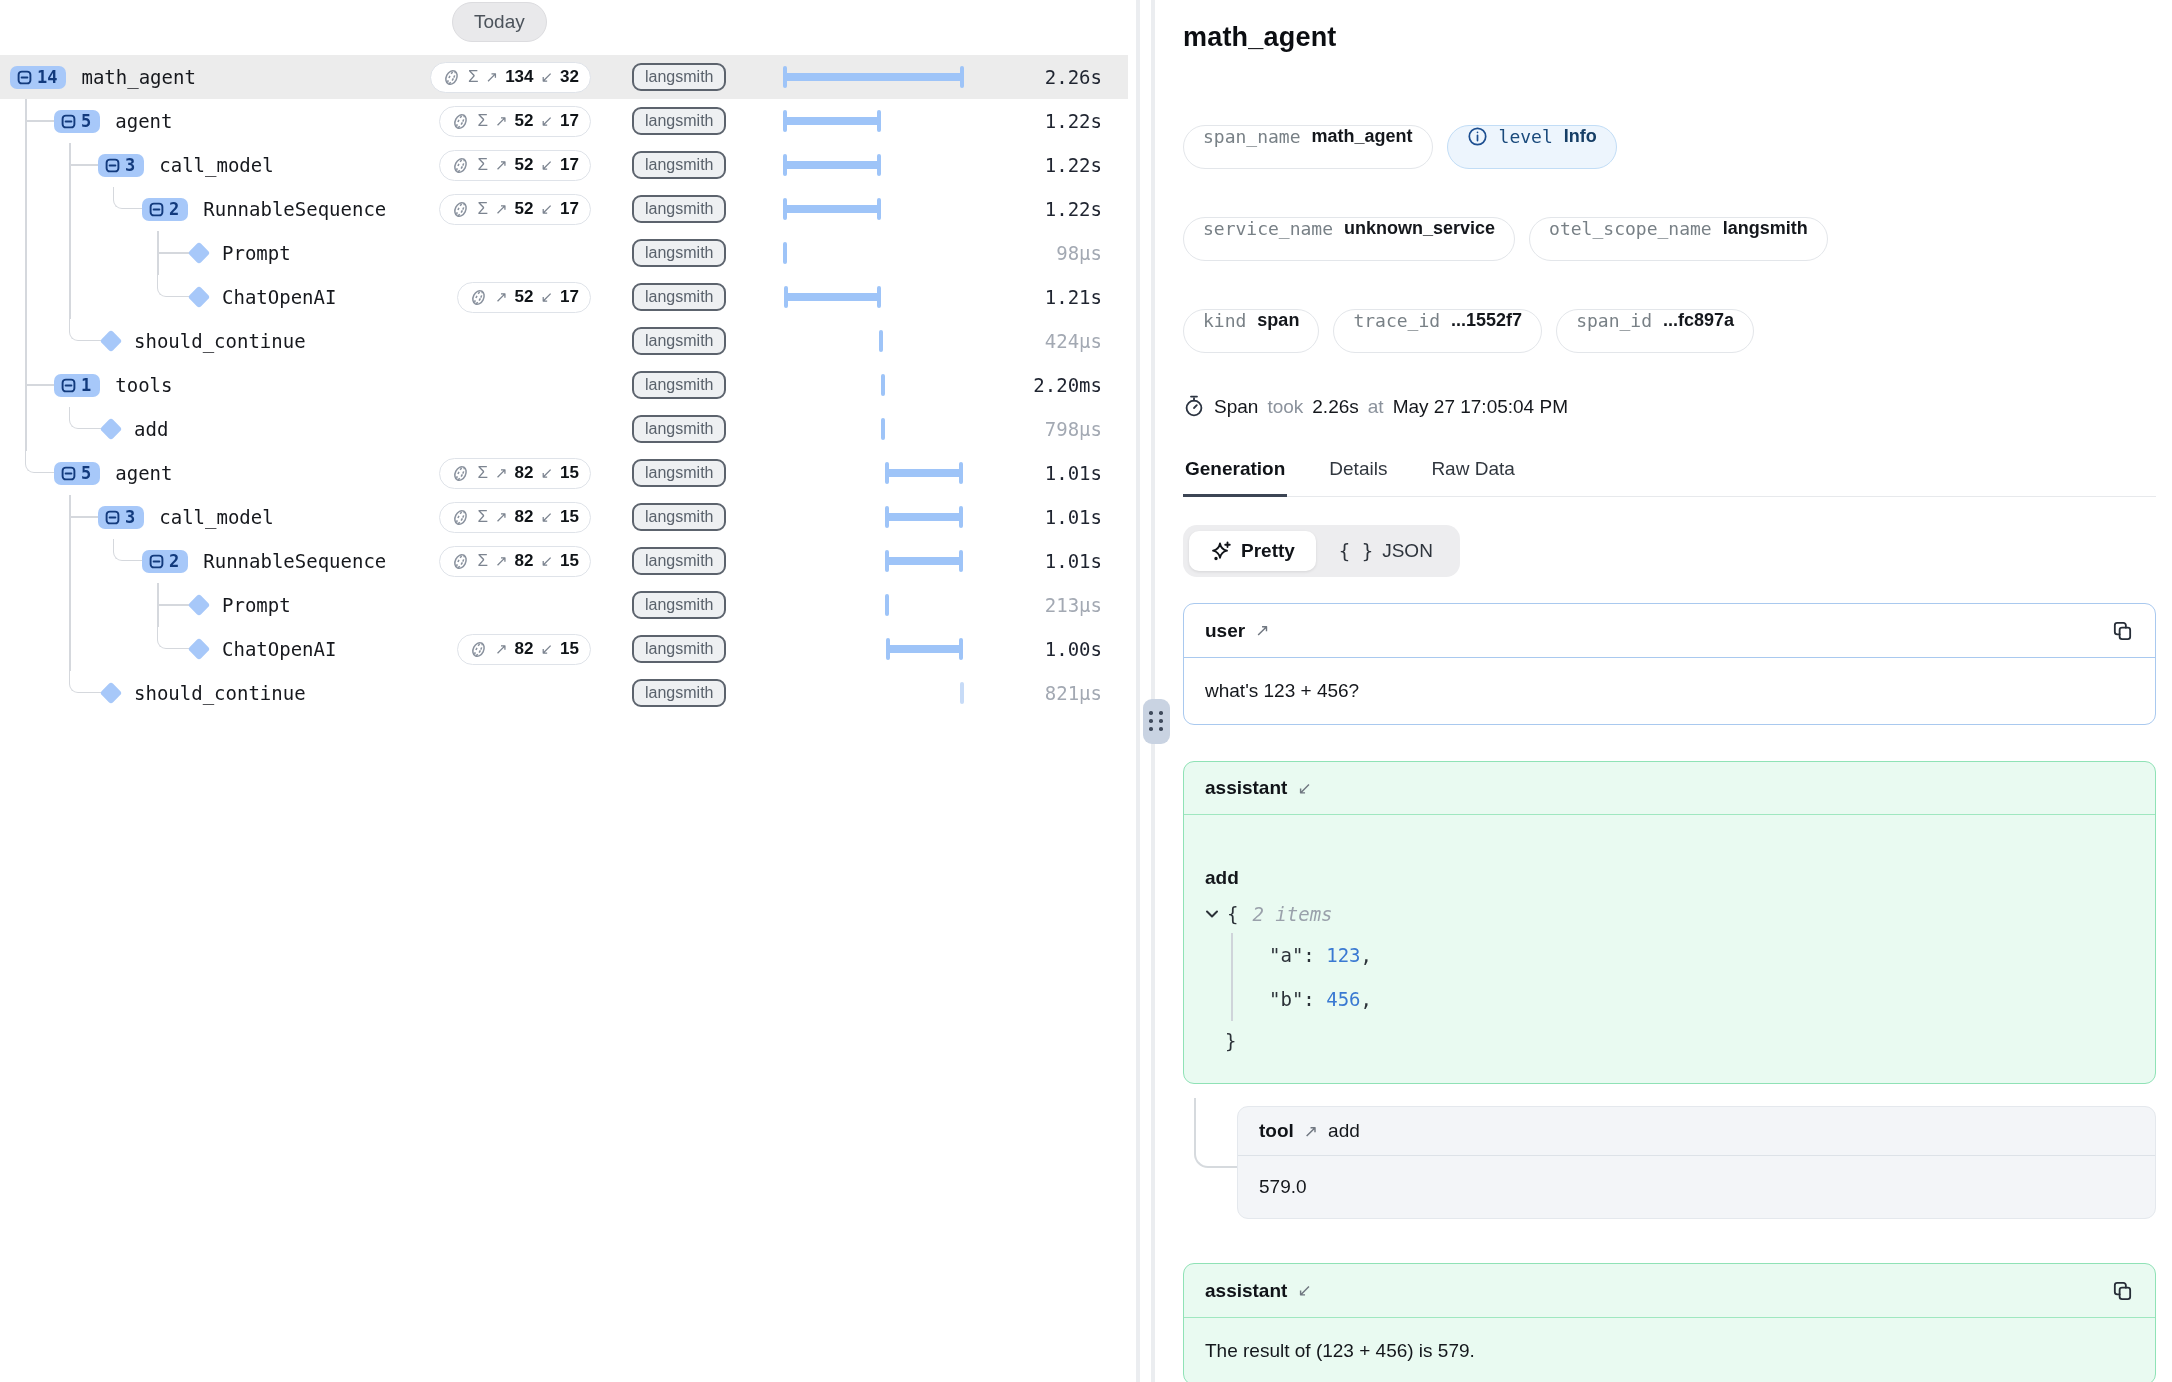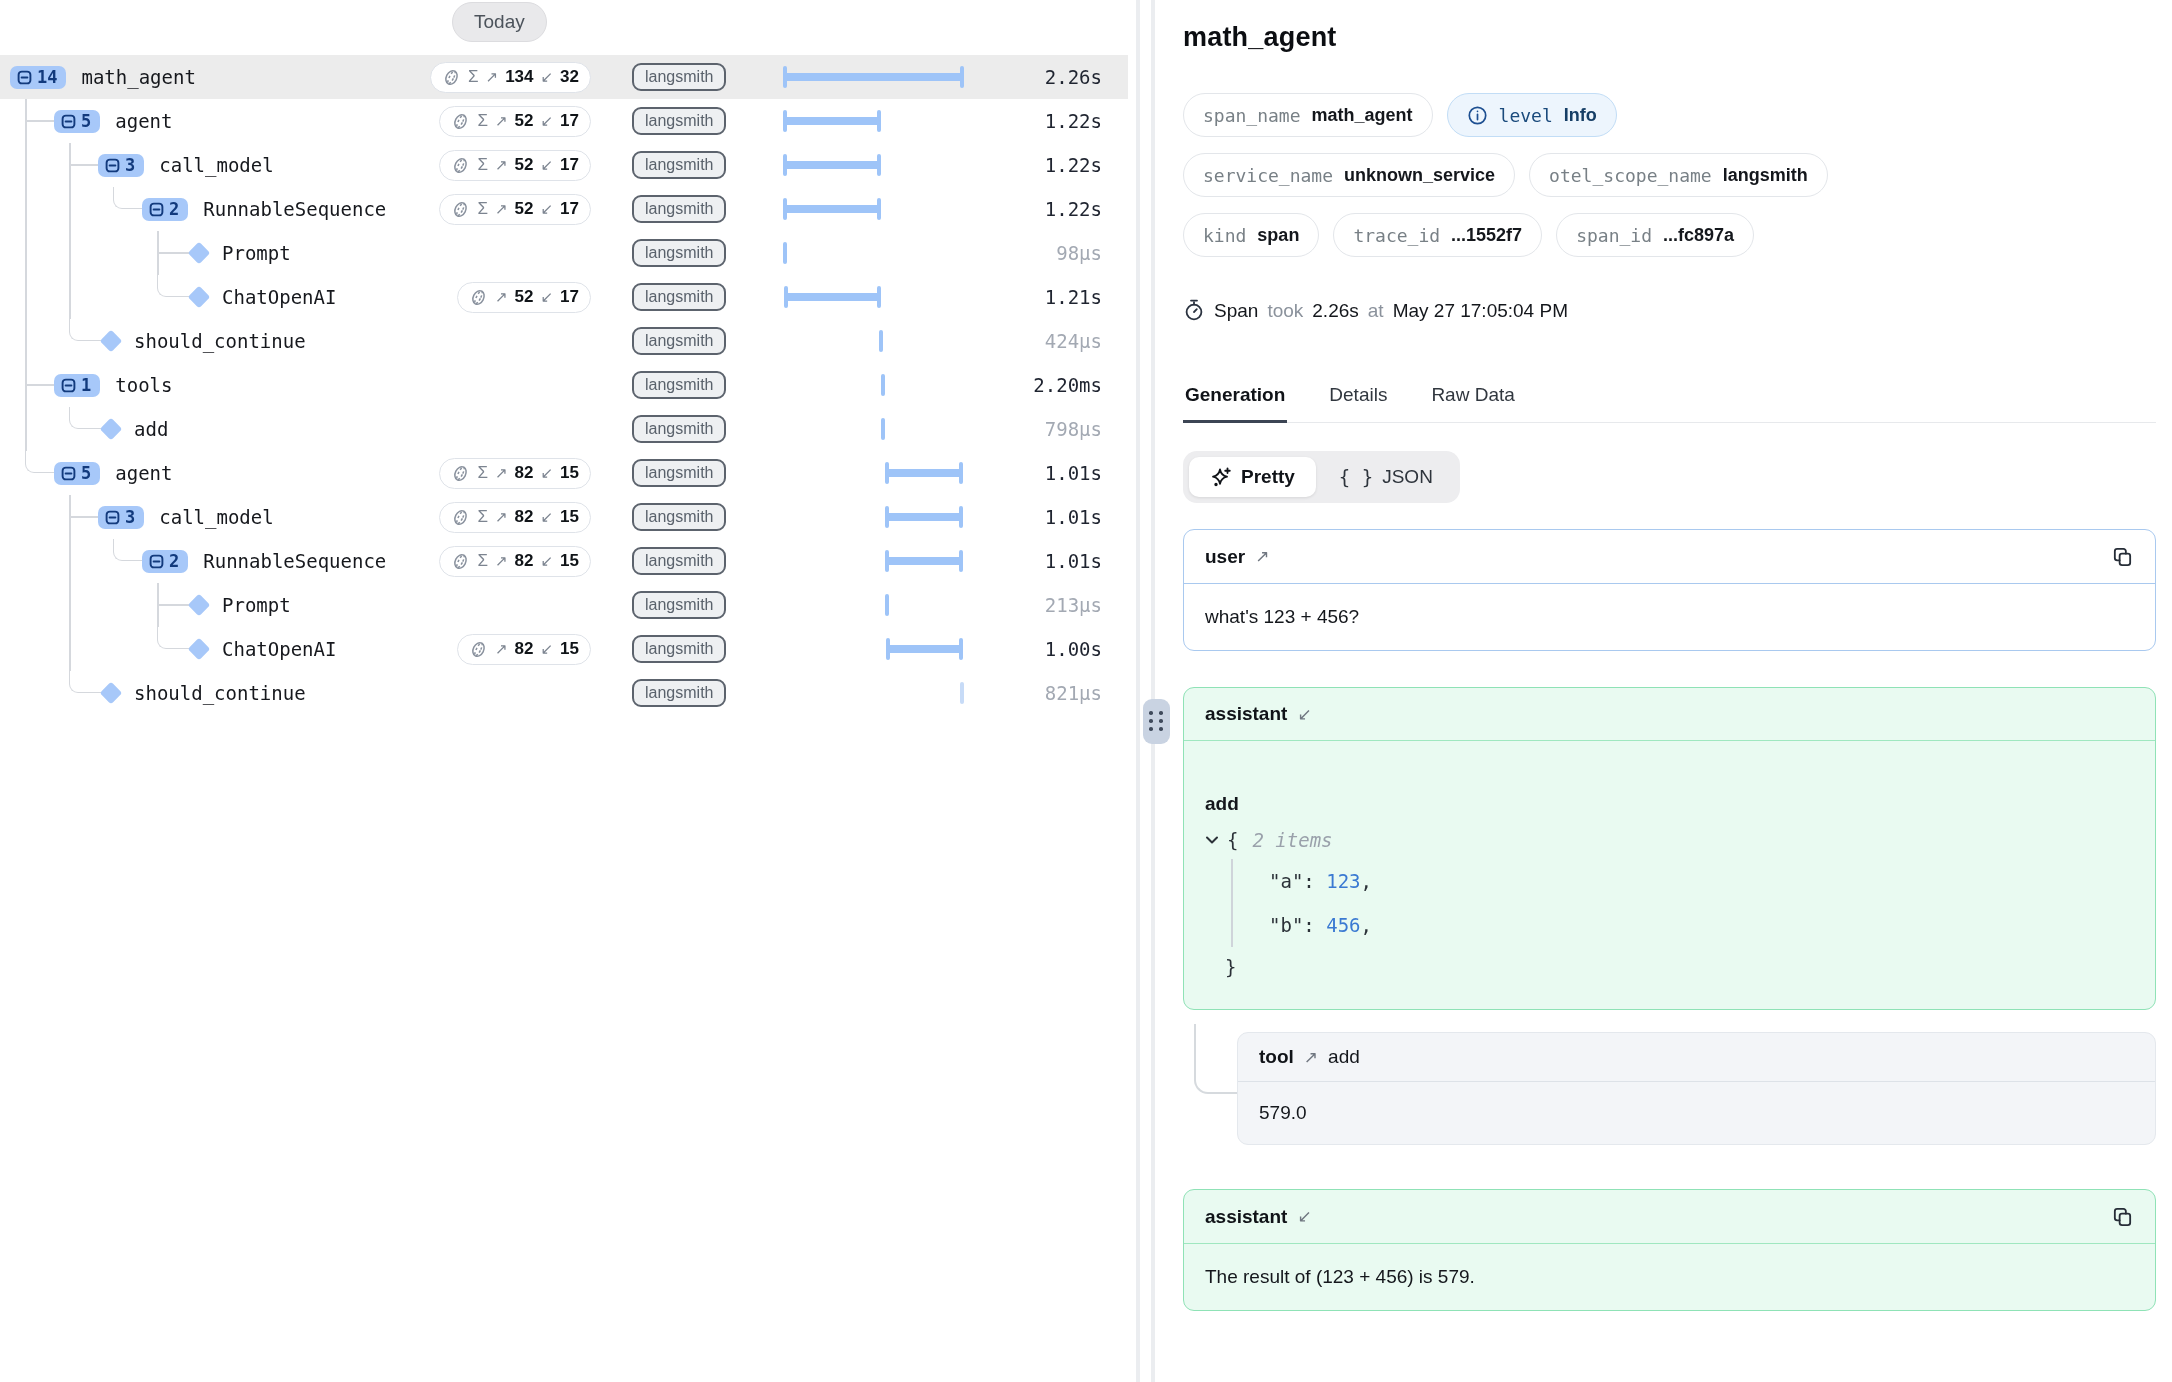--- a/index.html
+++ b/index.html
@@ -51,31 +51,31 @@
   #drag-handle { position:absolute; left:1143px; top:699px; width:27px; height:45px;
     background:#c9d3e2; border-radius:9px; display:flex; align-items:center; justify-content:center; cursor:col-resize; }
   .dots { display:grid; grid-template-columns:repeat(2,5px); grid-auto-rows:5px; gap:3px 5px; }
   .dots i { width:3.5px; height:3.5px; border-radius:50%; background:#3f4a5c; }
 
   
   #right-panel { position:absolute; left:1170px; top:0; right:0; bottom:0; padding:22px 16px 0 13px; overflow:hidden; }
   #detail-title { font-size:27px; font-weight:bold; color:#0c0e12; letter-spacing:.2px; }
   #meta-pills { margin-top:40px; display:flex; flex-direction:column; gap:16px; }
   .pill-row { display:flex; gap:14px; }
-  .pill { display:inline-flex; align-items:center; gap:11px; height:44px; padding:0 19px;
-    border:1.5px solid #e3e6ea; border-radius:23px; background:#fff; }
+  .pill { display:inline-flex; align-items:flex-start; gap:11px; height:44px; padding:0 19px;
+    border:1.5px solid #e3e6ea; border-radius:23px; background:#fff;margin-top:32px; }
   .pill .k { font-family:"DejaVu Sans Mono", monospace; font-size:18px; color:#788086; }
   .pill .v { font-size:18px; font-weight:600; color:#14171c; }
   .pill.level { background:#edf5fd; border-color:#c2ddf6; }
   .pill.level .k { color:#1a4a7c; }
   .pill.level .v { color:#163e66; }
   #summary-line { margin-top:42px; display:flex; align-items:center; gap:9px; font-size:19px; }
   #summary-line .d { color:#14171c; } #summary-line .g { color:#8b929c; }
   #tabs { margin-top:40px; display:flex; gap:40px; border-bottom:1px solid #e7e9ec; }
-  .tab { font-size:19px; color:#31373f; padding:0 2px 14px; cursor:pointer;margin-top:22px; }
+  .tab { font-size:19px; color:#31373f; padding:0 2px 14px; cursor:pointer; }
   .tab.active { color:#101318; font-weight:600; border-bottom:3px solid #3c4554; margin-bottom:-1px; }
   #view-toggle { margin-top:28px; display:inline-flex; background:#ededef; border-radius:14px; padding:6px; gap:2px; }
   .seg { display:inline-flex; align-items:center; gap:9px; font-size:19px; color:#2e343c;
     padding:9px 21px; border-radius:10px; cursor:pointer; font-weight:500; }
   .seg.active { background:#fff; color:#101318; font-weight:600; box-shadow:0 1px 3px rgba(0,0,0,.10); }
   .seg .braces { font-family:"DejaVu Sans Mono", monospace; font-size:19px; }
 
   .msg-card { border-radius:11px; margin-top:36px; }
   .msg-head { display:flex; align-items:center; padding:15px 21px; }
   .msg-role { font-size:19px; font-weight:bold; color:#101318; }

